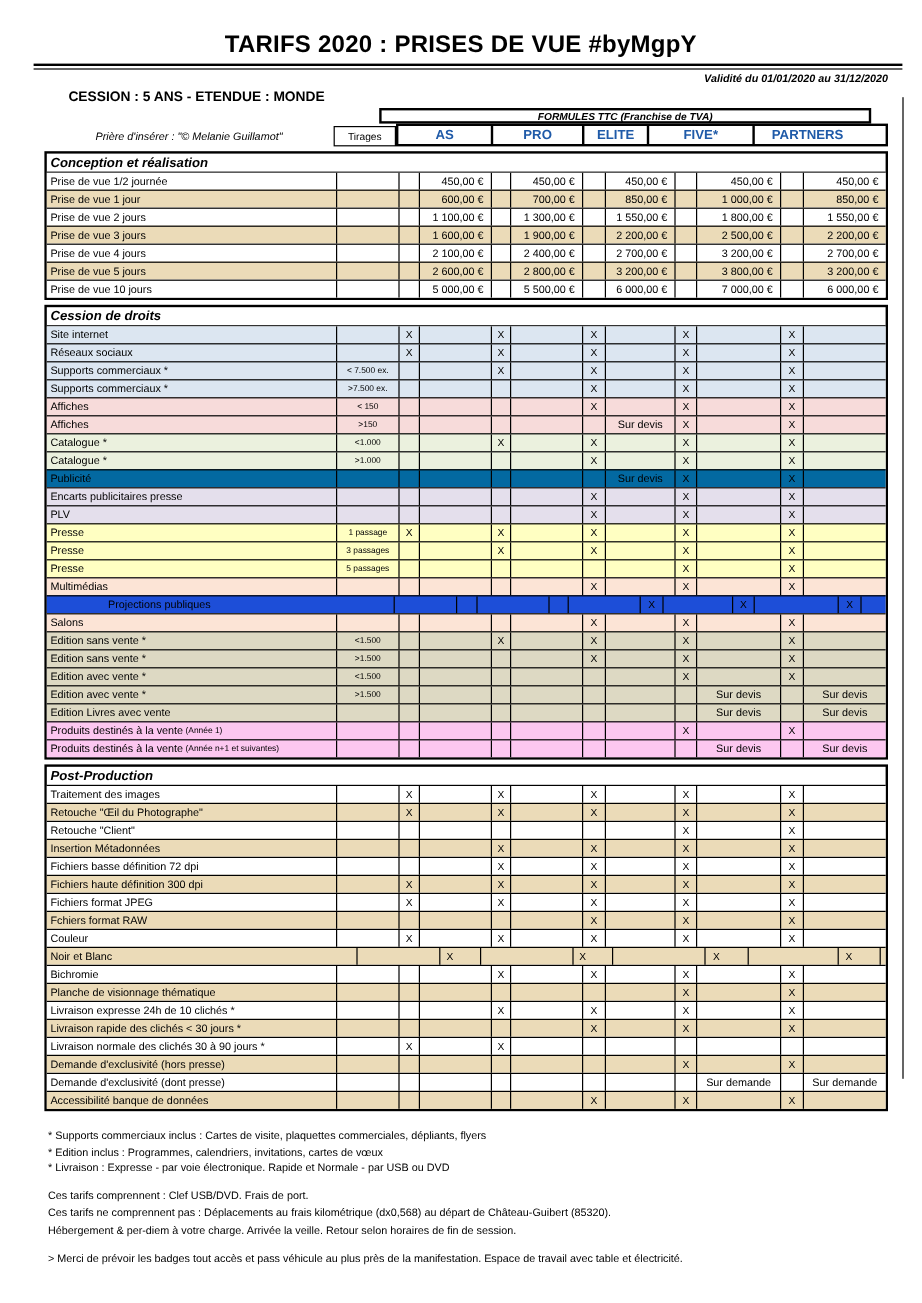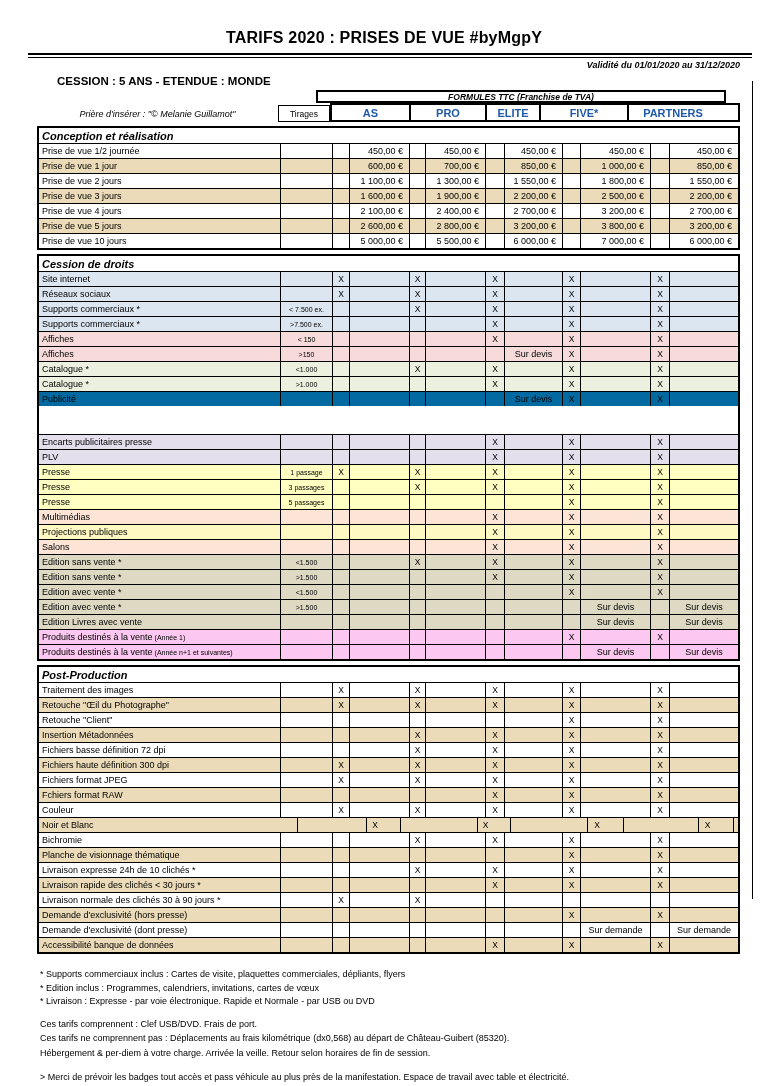--- a/index.html
+++ b/index.html
@@ -1,18 +1,18 @@
 <!DOCTYPE html>
 <html><head>
 <meta charset="utf-8">
 <style>
   html,body{margin:0;padding:0;}
   body{width:768px;height:1086px;background:#ffffff;font-family:"Liberation Sans",sans-serif;color:#000;overflow:hidden;}
   .page{position:relative;width:768px;height:1086px;}
-  .title{margin:28px 0 0 0;text-align:center;font-size:16px;font-weight:bold;letter-spacing:.2px;line-height:19px;}
+  .title{margin:28px 0 0 0;text-align:center;font-size:20px;font-weight:bold;letter-spacing:.2px;line-height:19px;}
   .rule{margin:6px 16px 0 28px;height:2px;border-top:2px solid #000;border-bottom:1px solid #000;}
   .validity{margin:2px 28px 0 0;text-align:right;font-size:9px;font-weight:bold;font-style:italic;line-height:11px;}
   .cession{margin:4px 0 0 57px;font-size:11.5px;font-weight:bold;line-height:13px;}
   .vline{position:absolute;left:752px;top:53px;width:1px;height:818px;background:#000;}
 
   .table{margin-left:37px;width:703px;}
   .hdr{position:relative;height:32px;margin-top:2px;}
   .formules{position:absolute;left:279px;top:0;width:410px;height:13px;border:2px solid #000;box-sizing:border-box;
             display:flex;align-items:center;justify-content:center;font-size:8.5px;font-weight:bold;font-style:italic;}
   .insertnote{position:absolute;left:0;top:15px;width:241px;height:17px;display:flex;align-items:center;justify-content:center;
@@ -288,21 +288,21 @@
             <div class="cell value"></div>
             <div class="cell mark"></div>
             <div class="cell value"></div>
             <div class="cell mark"></div>
             <div class="cell value">Sur devis</div>
             <div class="cell mark">X</div>
             <div class="cell value"></div>
             <div class="cell mark">X</div>
             <div class="cell value"></div>
           </div>
-          <div class="row" style="background: rgb(228, 223, 236); margin-top: 28px;">
+          <div class="row" style="background: rgb(228, 223, 236);">
             <div class="cell label">Encarts publicitaires presse</div>
             <div class="cell tirages"></div>
             <div class="cell mark"></div>
             <div class="cell value"></div>
             <div class="cell mark"></div>
             <div class="cell value"></div>
             <div class="cell mark">X</div>
             <div class="cell value"></div>
             <div class="cell mark">X</div>
             <div class="cell value"></div>
@@ -372,21 +372,21 @@
             <div class="cell value"></div>
             <div class="cell mark"></div>
             <div class="cell value"></div>
             <div class="cell mark">X</div>
             <div class="cell value"></div>
             <div class="cell mark">X</div>
             <div class="cell value"></div>
             <div class="cell mark">X</div>
             <div class="cell value"></div>
           </div>
-          <div class="row" style="background: #fef9c3;">
+          <div class="row" style="background: #1d4ed8; padding-left: 48px;">
             <div class="cell label">Projections publiques</div>
             <div class="cell tirages"></div>
             <div class="cell mark"></div>
             <div class="cell value"></div>
             <div class="cell mark"></div>
             <div class="cell value"></div>
             <div class="cell mark">X</div>
             <div class="cell value"></div>
             <div class="cell mark">X</div>
             <div class="cell value"></div>

